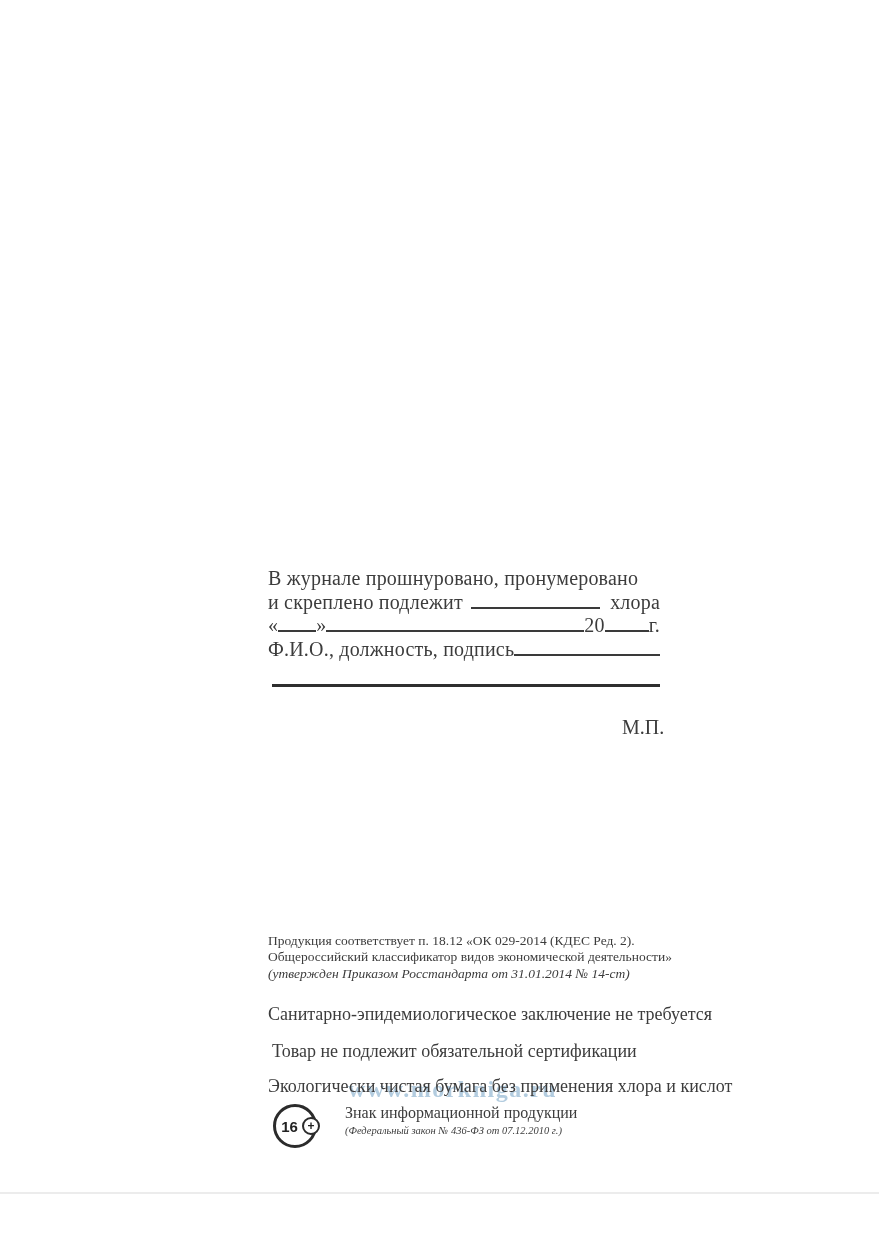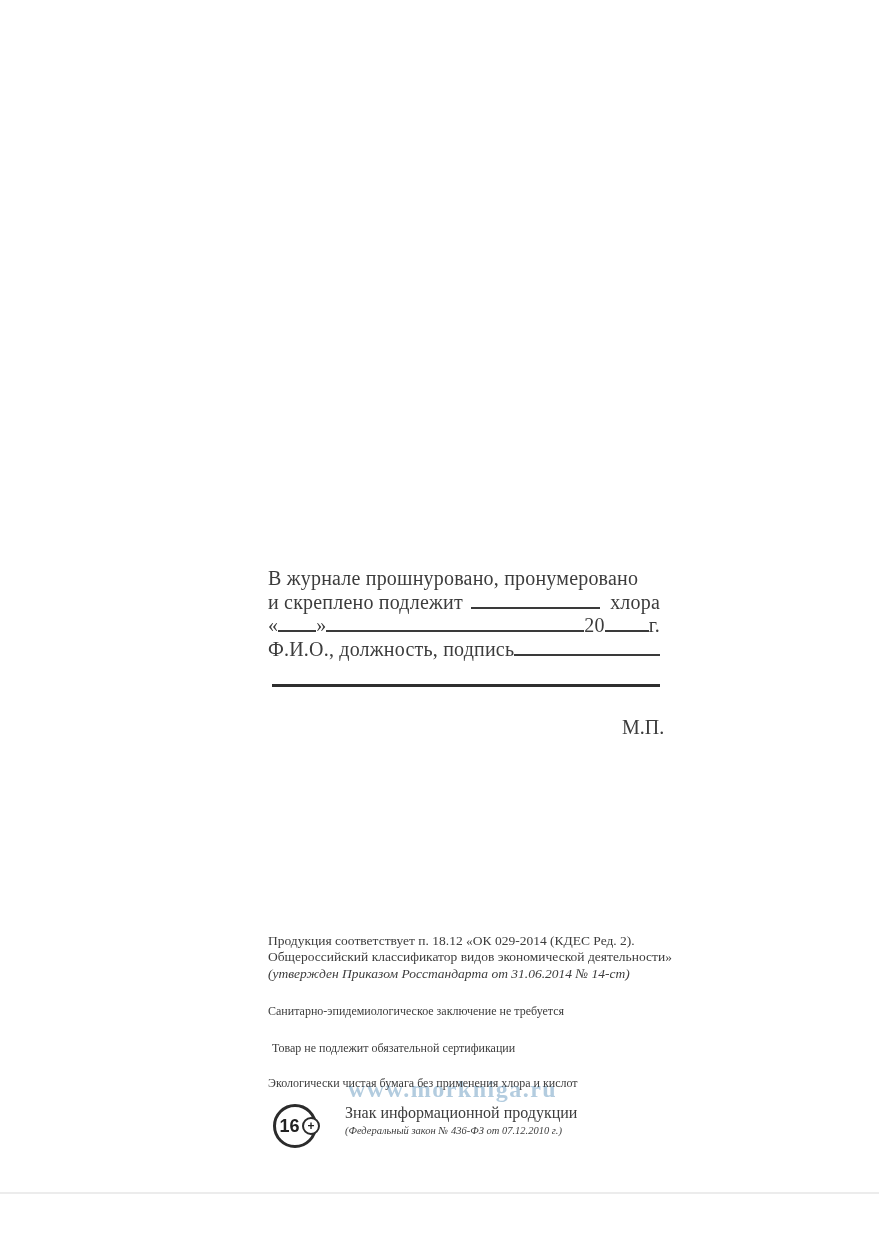--- a/index.html
+++ b/index.html
@@ -16,37 +16,37 @@
   .u{border-bottom:2px solid #3a3a3a;display:inline-block;}
   .u-flex{flex:1 1 auto;}
   .sig-rule{position:absolute;left:272px;top:684px;width:388px;height:3px;background:#2e2e2e;}
   .stamp{position:absolute;left:622px;top:716px;font-size:20px;}
   
   .compliance{
     position:absolute;left:268px;top:933px;
     font-size:13.5px;line-height:16.4px;white-space:nowrap;
   }
   .compliance .it{font-style:italic;}
-  .note{position:absolute;left:268px;font-size:12px;white-space:nowrap;}
+  .note{position:absolute;left:268px;font-size:18px;white-space:nowrap;}
   .note-sanitary{top:1004px;}
   .note-cert{top:1041px;left:272px;}
   .note-eco{top:1076px;}
   
   .watermark{
     position:absolute;left:348px;top:1057px;
     font-size:24px;font-weight:bold;letter-spacing:1.5px;
     color:#a6c4da;opacity:.85;white-space:nowrap;
   }
   
   .badge{
     position:absolute;left:273px;top:1104px;width:38px;height:38px;
     border:3px solid #2b2b2b;border-radius:50%;
     display:flex;align-items:center;justify-content:center;background:#fff;
   }
-  .badge-number{font-weight:bold;font-size:18px;font-family:"Liberation Sans",sans-serif;margin-right:11px;color:#222;}
+  .badge-number{font-weight:bold;font-size:15px;font-family:"Liberation Sans",sans-serif;margin-right:11px;color:#222;}
   .badge-plus{
     position:absolute;right:-6px;top:50%;transform:translateY(-50%);
     width:14px;height:14px;border:2.5px solid #2b2b2b;border-radius:50%;background:#fff;
     display:flex;align-items:center;justify-content:center;
     font-family:"Liberation Sans",sans-serif;font-size:12px;font-weight:bold;line-height:1;color:#222;
   }
   .age-title{position:absolute;left:345px;top:1104px;font-size:16px;white-space:nowrap;}
   .age-law{position:absolute;left:345px;top:1125px;font-size:10.5px;font-style:italic;white-space:nowrap;}
   .bottom-edge{position:absolute;left:0;right:0;bottom:0;height:2px;background:#ececec;}
 </style>
@@ -79,21 +79,21 @@
     </div>
   </div>
 
   <div class="sig-rule"></div>
 
   <div class="stamp">М.П.</div>
 
   <div class="compliance">
     <div>Продукция соответствует п. 18.12 «ОК 029-2014 (КДЕС Ред. 2).</div>
     <div>Общероссийский классификатор видов экономической деятельности»</div>
-    <div class="it">(утвержден Приказом Росстандарта от 31.06.2014 № 14-ст)</div>
+    <div class="it">(утвержден Приказом Росстандарта от 31.01.2014 № 14-ст)</div>
   </div>
 
   <div class="note note-sanitary">Санитарно-эпидемиологическое заключение не требуется</div>
   <div class="note note-cert">Товар не подлежит обязательной сертификации</div>
 
   <div class="watermark" style="color: rgb(166, 196, 218); margin-top: 19px;">www.morkniga.ru</div>
 
   <div class="note note-eco">Экологически чистая бумага без применения хлора и кислот</div>
 
   <div class="badge">

